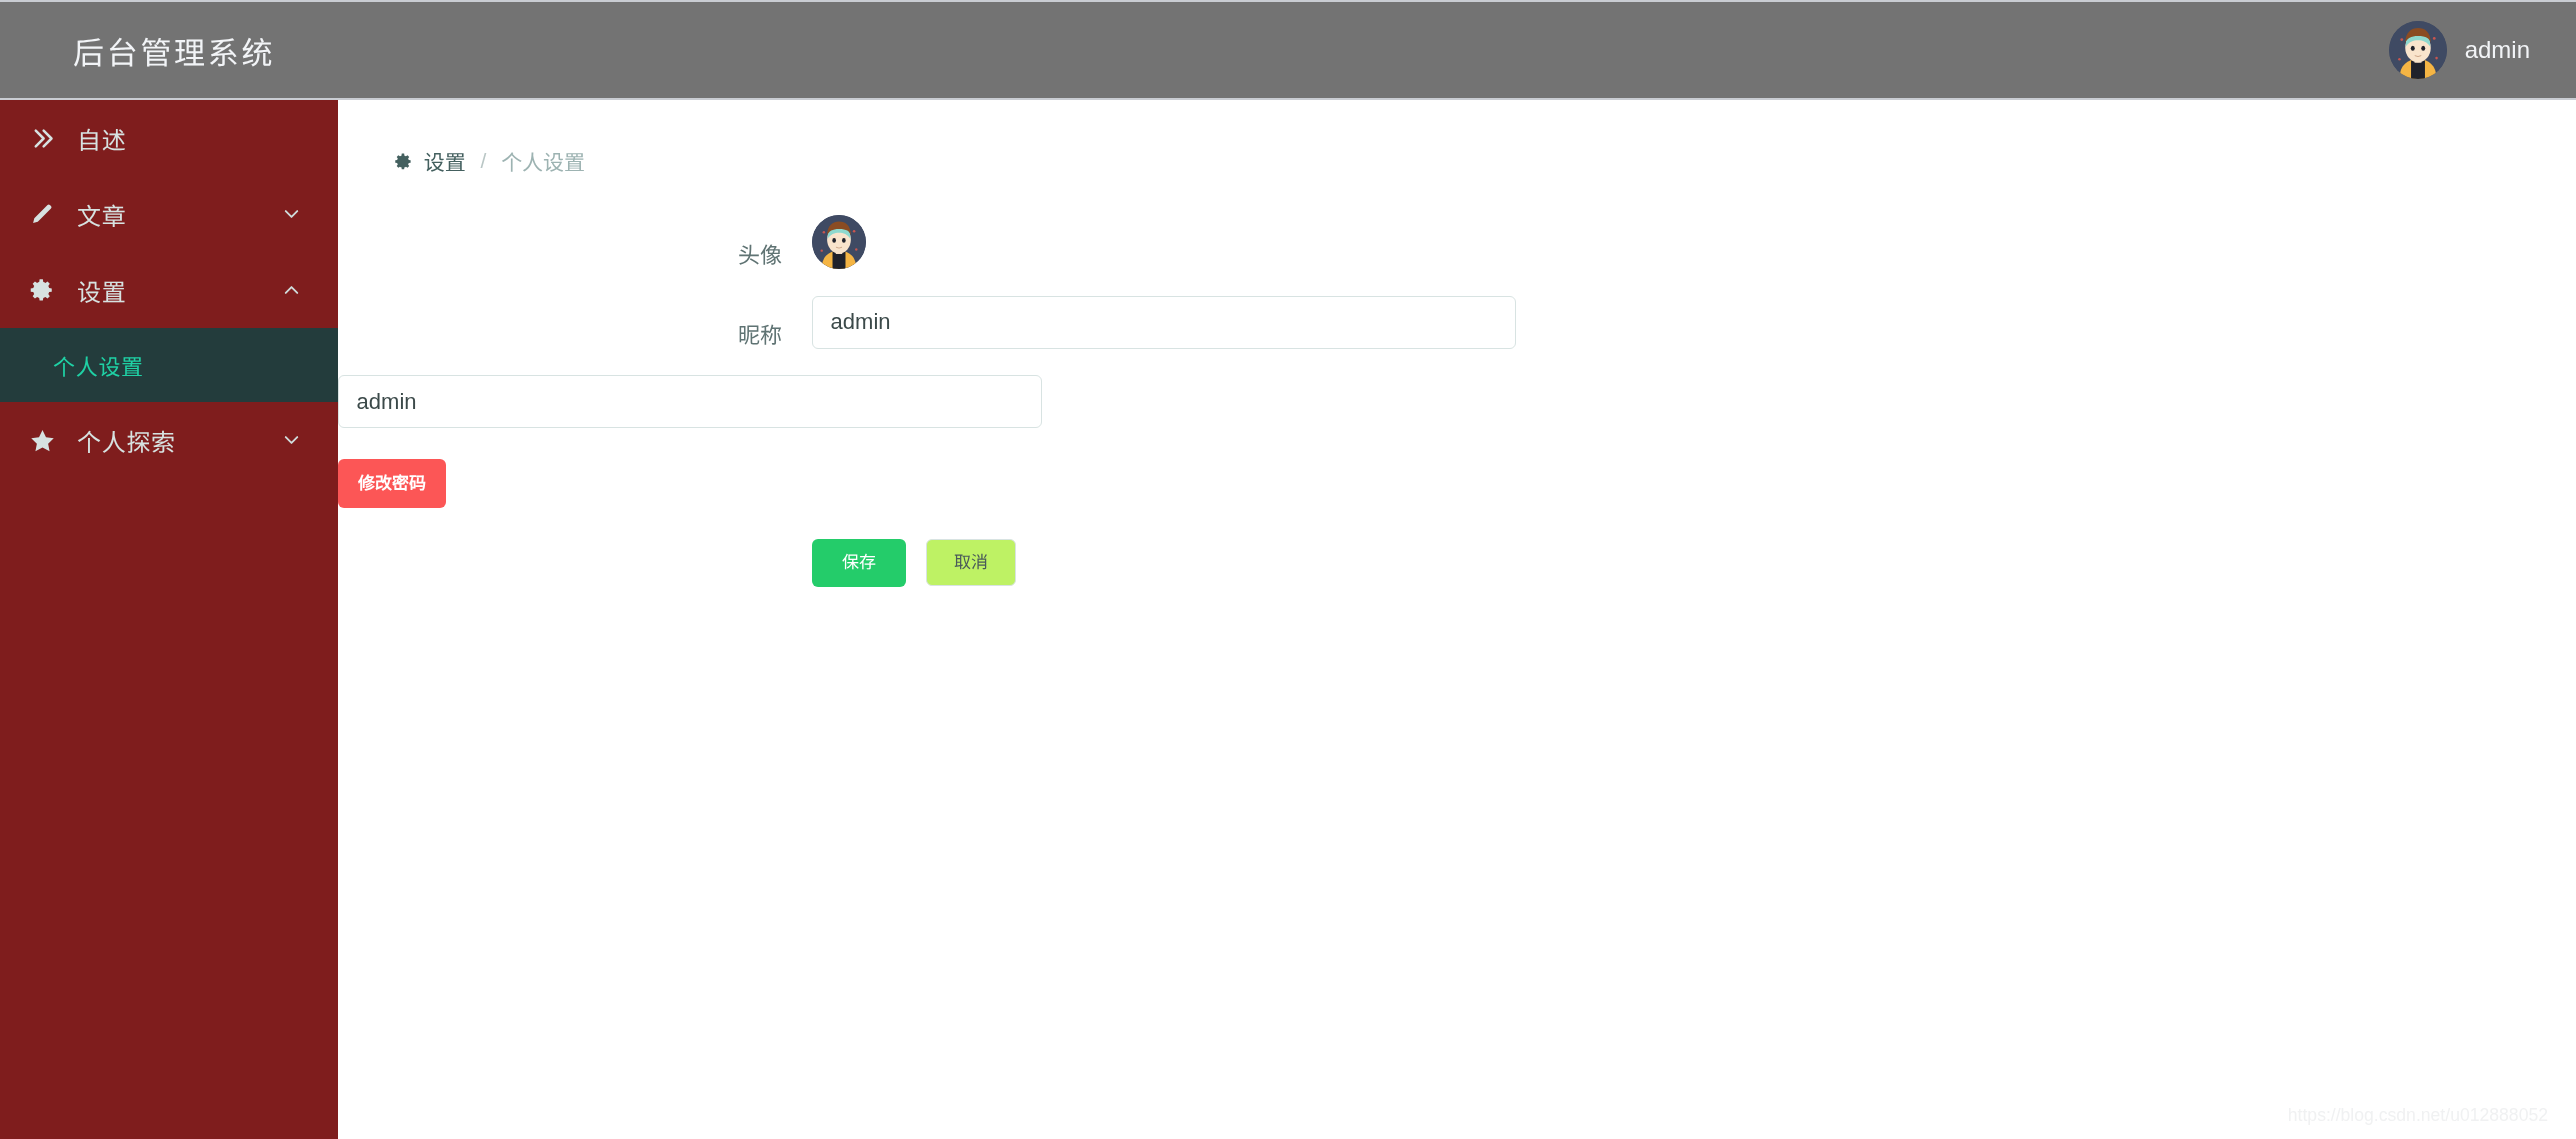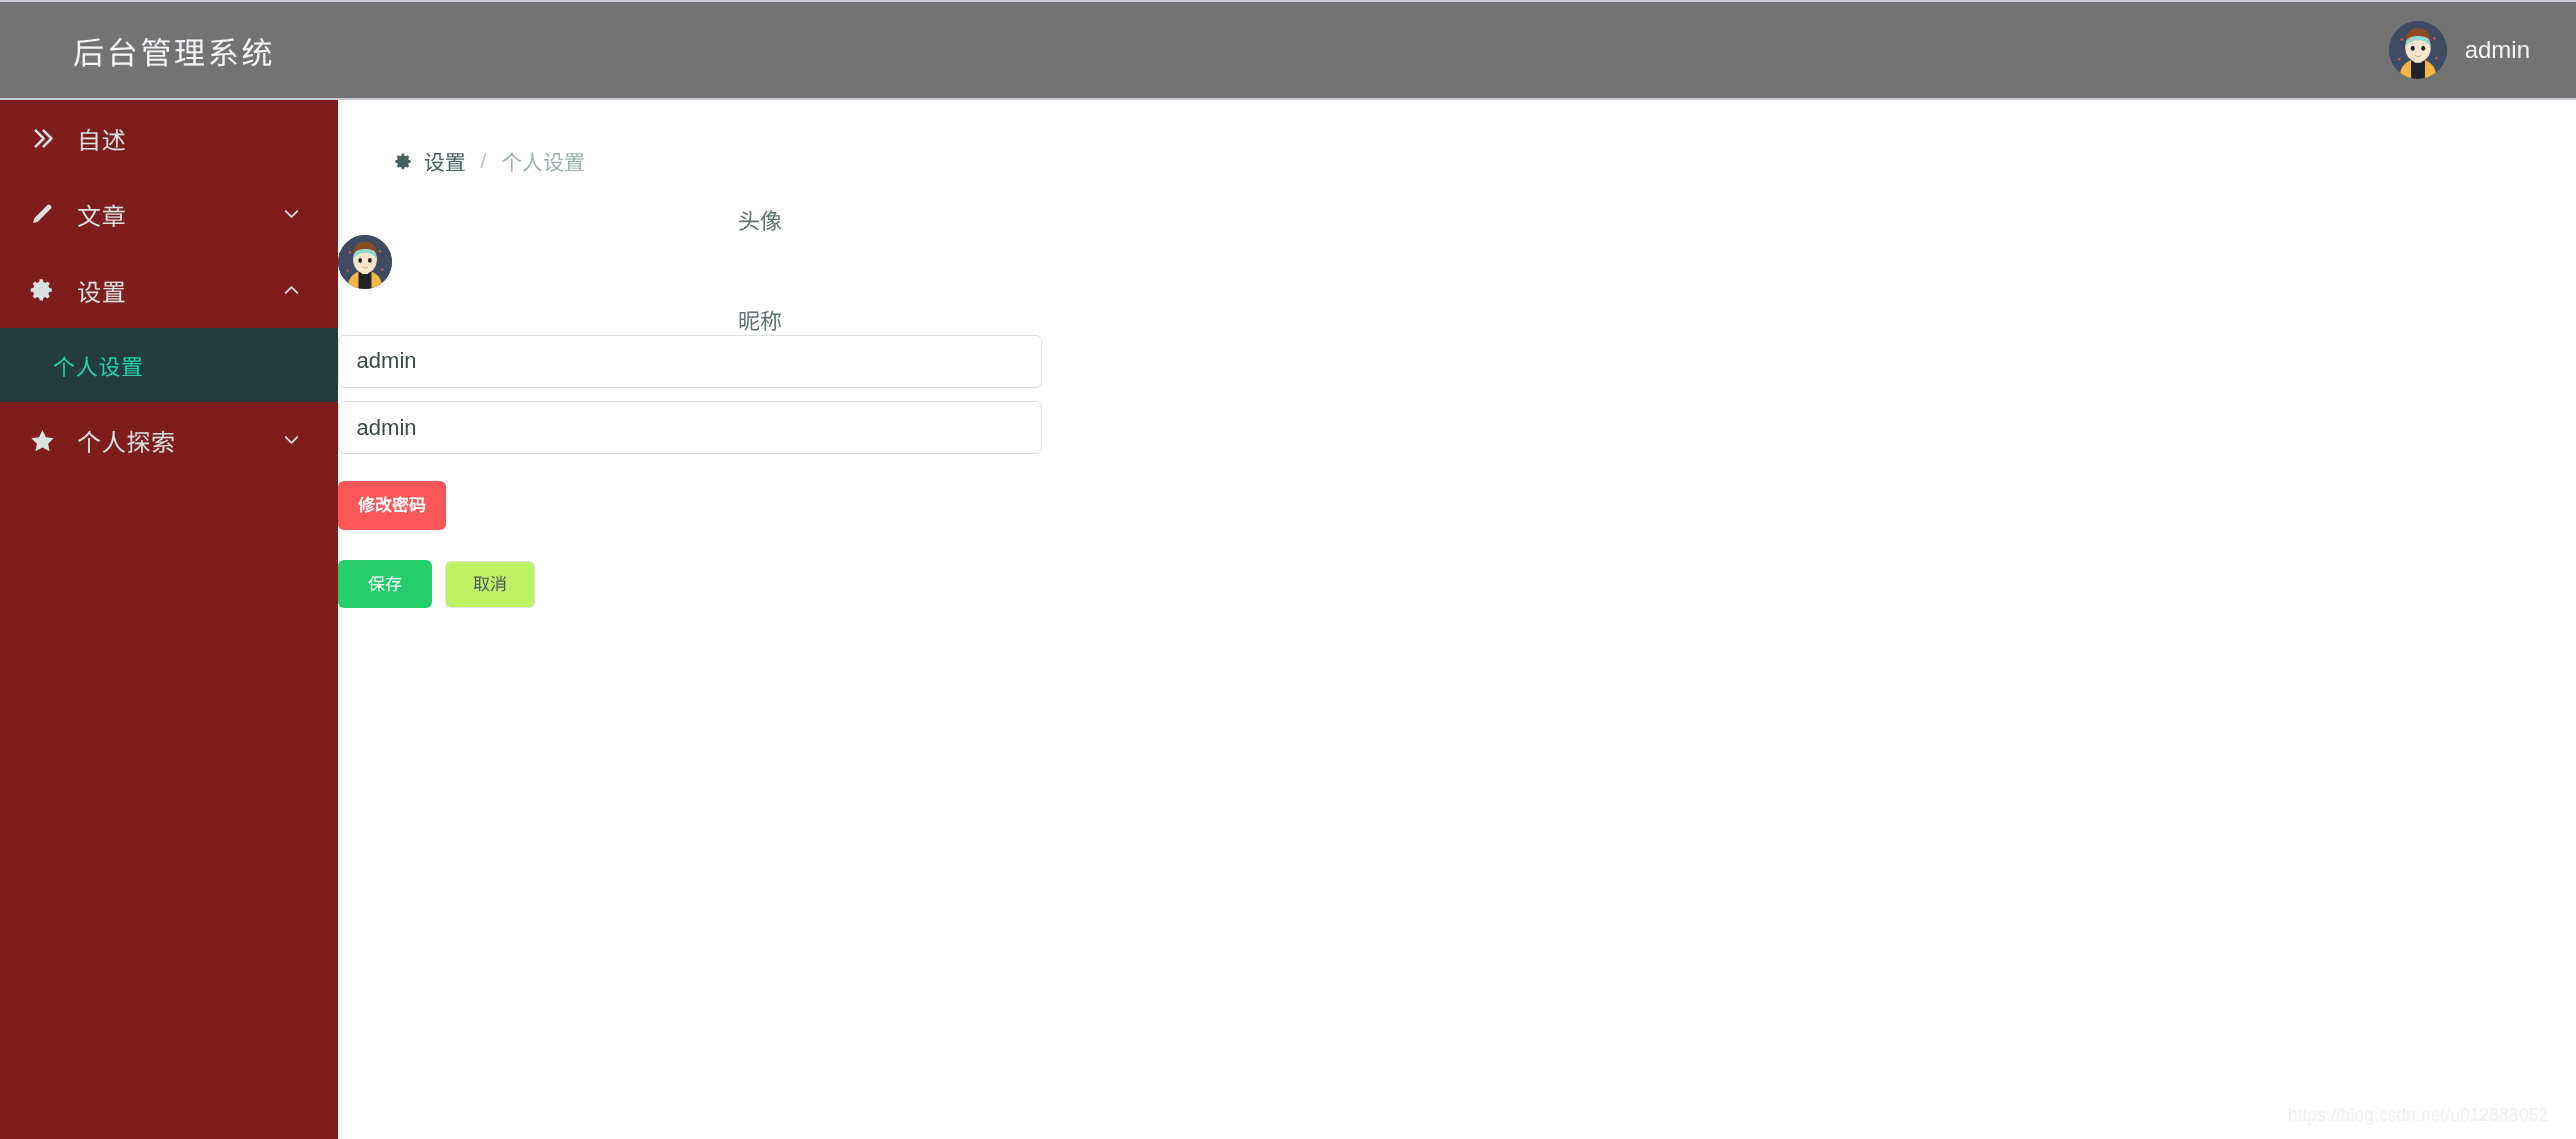--- a/index.html
+++ b/index.html
@@ -141,24 +141,23 @@
   .bc-current { color: #44605f; }
   .bc-sep { color: #b9c6c5; padding: 0 6.8px; }
   .bc-link { color: #9db3b2; cursor: pointer; }
 
   
   .form {
     padding: 27px 0 0 0;
   }
   .form-row {
     display: flex;
-    align-items: flex-start;
+    align-items: flex-end;
     min-height: 66px;
     margin-bottom: 13.5px;
-    flex-direction: column;
   }
   .form-label {
     width: 474px;
     text-align: right;
     padding-right: 30px;
     color: #5f7373;
     font-size: 22px;
     flex: 0 0 auto;
     white-space: nowrap;
   }
@@ -197,21 +196,21 @@
     background: #24cc6a;
     color: #ffffff;
     padding: 15.6px 30px;
   }
   .btn-default {
     background: #bef264;
     color: #4a5a5a;
     border: 1.4px solid #d8e3e2;
     padding: 14px 27px;
   }
-  .btn-row { display: flex; align-items: center; gap: 13px; }
+  .btn-row { display: flex; align-items: center; gap: 20px; }
 
   .watermark {
     position: absolute;
     right: 28px;
     bottom: 13.5px;
     color: #f0f1f2;
     font-size: 17.6px;
     white-space: nowrap;
     user-select: none;
   }

